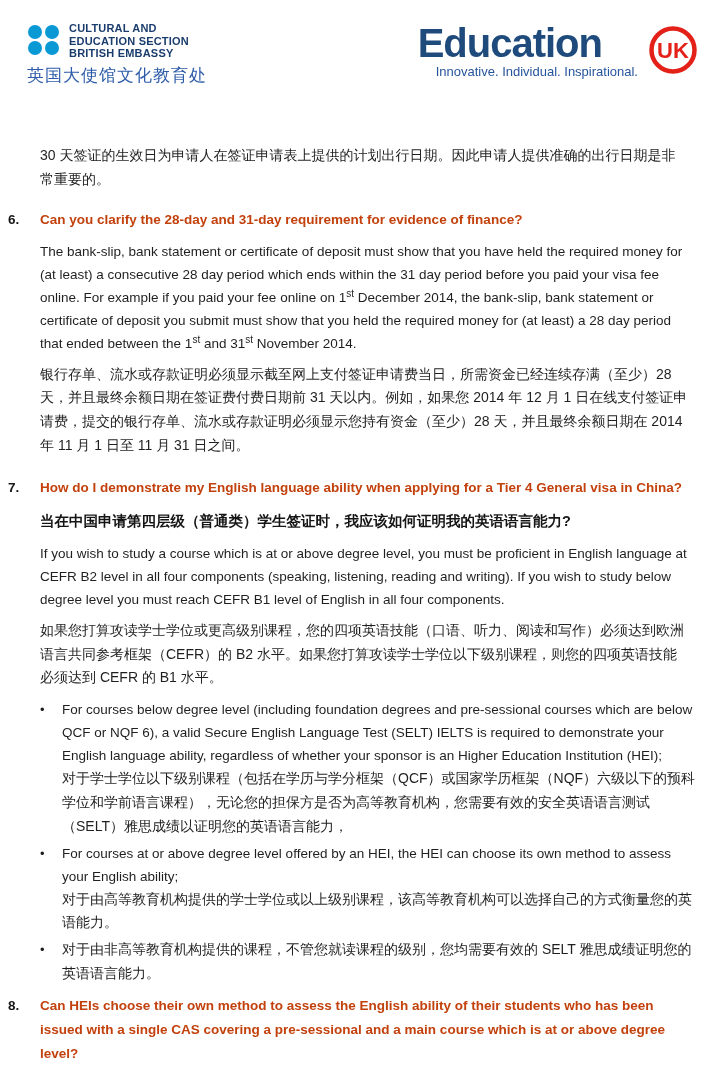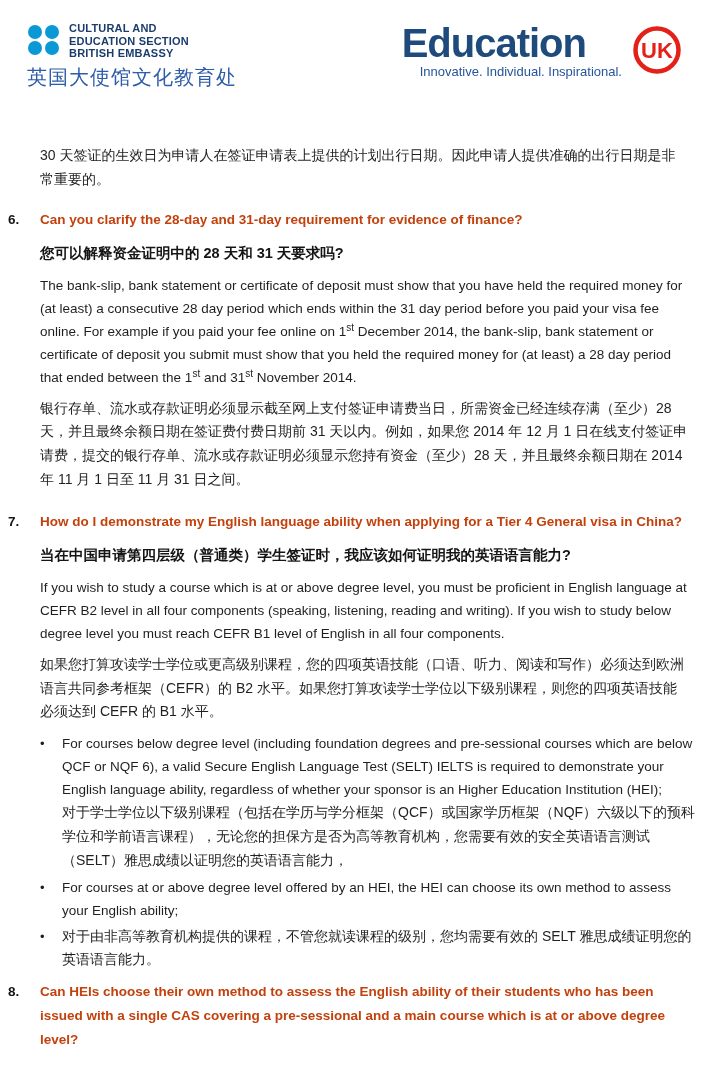--- a/index.html
+++ b/index.html
@@ -8,23 +8,23 @@
     font-family:"Liberation Sans", sans-serif; color:#1f1f1f;
     position:relative;
   }
 
   
   .header { position:relative; height:108px;padding-left:48px; }
   .brand-left { position:absolute; left:28px; top:22px; display:flex; align-items:flex-start; }
   .dots { display:grid; grid-template-columns:15px 15px; grid-auto-rows:15px; column-gap:2px; row-gap:1px; margin-top:3px; }
   .dot { width:14px; height:14px; border-radius:50%; background:#0b99d6; }
   .brand-text { margin-left:9px; font-weight:bold; font-size:11px; line-height:12.5px; color:#1b3d6e; letter-spacing:.2px; }
-  .brand-zh { position:absolute; left:27px; top:64px; font-size:20px; letter-spacing:1px; color:#2d5ca8; }
+  .brand-zh { position:absolute; left:27px; top:64px; font-size:17px; letter-spacing:1px; color:#2d5ca8; }
 
-  .brand-right { position:absolute; right:40px; top:22px; display:flex; align-items:flex-start;justify-content:flex-end; }
+  .brand-right { position:absolute; right:24px; top:22px; display:flex; align-items:flex-start;justify-content:flex-end; }
   .edu-block { text-align:left; margin-right:8px; }
   .edu-word { font-size:40px; line-height:42px; font-weight:bold; letter-spacing:-1px; color:#1e4b7c; }
   .edu-tagline { font-size:13px; color:#26549b; margin-top:0px; margin-left:18px; }
   .roundel { margin-top:2px; }
 
   
   .content { padding:0 27px 0 32px; }
   p { margin:8px; }
   .en  { font-size:13.5px; line-height:23px; }
   .zh  { font-size:14px;   line-height:23.8px; }
@@ -76,41 +76,41 @@
   </div>
 </div>
 
 <div class="content">
 
   <p class="zh intro">30 天签证的生效日为申请人在签证申请表上提供的计划出行日期。因此申请人提供准确的出行日期是非常重要的。</p>
 
   <div class="qa qa6">
     <span class="qnum">6.</span>
     <p class="q-en">Can you clarify the 28-day and 31-day requirement for evidence of finance?</p>
-    <p class="q-zh">您可以解释资金证明中的 28 天和 31 天要求吗?</p>
     <p class="en"><span>The bank-slip, bank statement or certificate of deposit must show that you have held the required money for (at least) a consecutive 28 day period which ends within the 31 day period before you paid your visa fee online. For example if you paid your fee online on 1</span><sup class="ord">st</sup><span> December 2014, the bank-slip, bank statement or certificate of deposit you submit must show that you held the required money for (at least) a 28 day period that ended between the 1</span><sup class="ord">st</sup><span> and 31</span><sup class="ord">st</sup><span> November 2014.</span></p>
     <p class="zh">银行存单、流水或存款证明必须显示截至网上支付签证申请费当日，所需资金已经连续存满（至少）28 天，并且最终余额日期在签证费付费日期前 31 天以内。例如，如果您 2014 年 12 月 1 日在线支付签证申请费，提交的银行存单、流水或存款证明必须显示您持有资金（至少）28 天，并且最终余额日期在 2014 年 11 月 1 日至 11 月 31 日之间。</p>
   </div>
 
   <div class="qa qa7">
     <span class="qnum">7.</span>
     <p class="q-en">How do I demonstrate my English language ability when applying for a Tier 4 General visa in China?</p>
     <p class="q-zh">当在中国申请第四层级（普通类）学生签证时，我应该如何证明我的英语语言能力?</p>
     <p class="en">If you wish to study a course which is at or above degree level, you must be proficient in English language at CEFR B2 level in all four components (speaking, listening, reading and writing). If you wish to study below degree level you must reach CEFR B1 level of English in all four components.</p>
     <p class="zh">如果您打算攻读学士学位或更高级别课程，您的四项英语技能（口语、听力、阅读和写作）必须达到欧洲语言共同参考框架（CEFR）的 B2 水平。如果您打算攻读学士学位以下级别课程，则您的四项英语技能必须达到 CEFR 的 B1 水平。</p>
 
     <ul class="blist">
       <li>
         <span class="bullet-dot">•</span>
         <div class="en">For courses below degree level (including foundation degrees and pre-sessional courses which are below QCF or NQF 6), a valid Secure English Language Test (SELT) IELTS is required to demonstrate your English language ability, regardless of whether your sponsor is an Higher Education Institution (HEI);</div>
         <div class="zh">对于学士学位以下级别课程（包括在学历与学分框架（QCF）或国家学历框架（NQF）六级以下的预科学位和学前语言课程），无论您的担保方是否为高等教育机构，您需要有效的安全英语语言测试（SELT）雅思成绩以证明您的英语语言能力，</div>
       </li>
       <li>
         <span class="bullet-dot">•</span>
         <div class="en">For courses at or above degree level offered by an HEI, the HEI can choose its own method to assess your English ability;</div>
+        <div class="zh">对于由高等教育机构提供的学士学位或以上级别课程，该高等教育机构可以选择自己的方式衡量您的英语能力。</div>
       </li>
       <li>
         <span class="bullet-dot">•</span>
         <div class="zh">对于由非高等教育机构提供的课程，不管您就读课程的级别，您均需要有效的 SELT 雅思成绩证明您的英语语言能力。</div>
       </li>
     </ul>
   </div>
 
   <div class="qa qa8">
     <span class="qnum">8.</span>

